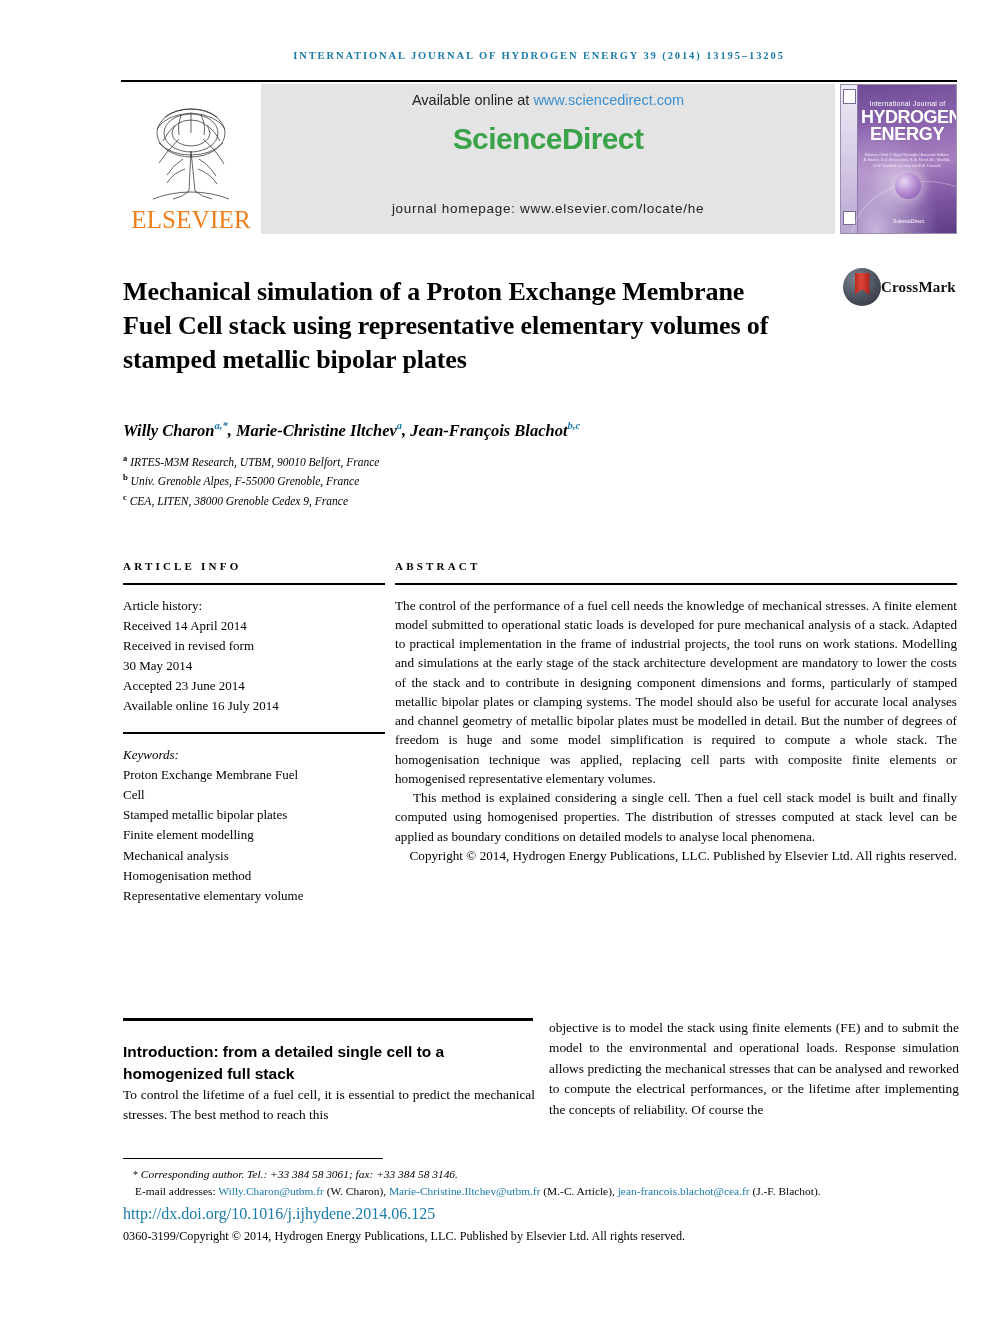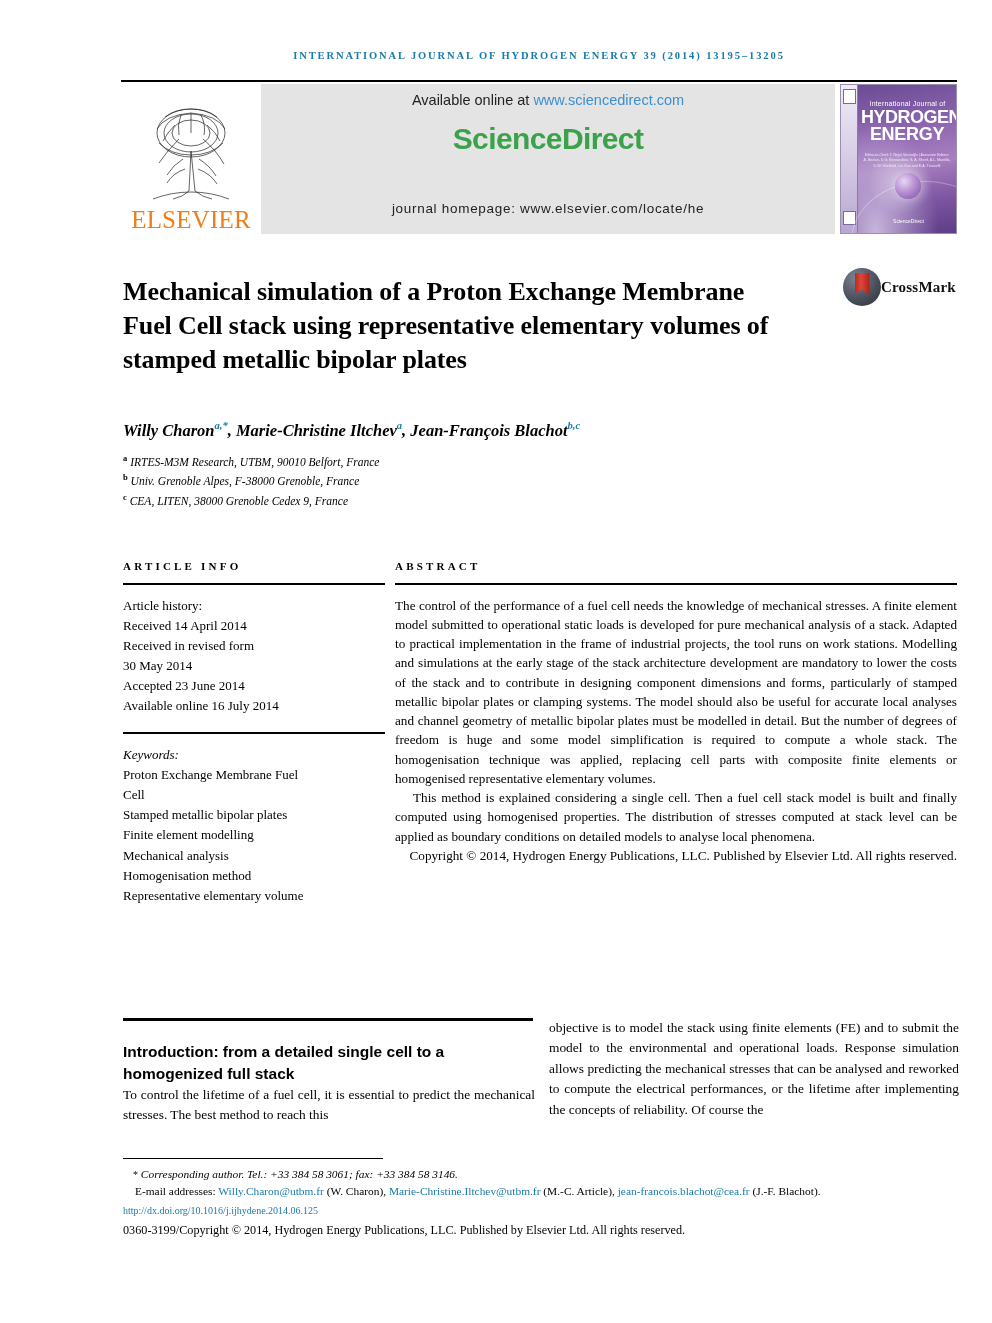--- a/index.html
+++ b/index.html
@@ -255,21 +255,21 @@
     position: absolute; left: 80px; top: 1166px; width: 838px;
     font-family: "Liberation Serif", serif;
     font-size: 11.4px; line-height: 1.45;
   }
   .footer .corr { text-indent: 10px; }
   .footer .corr-star { font-size: 10px; }
   .footer .corr-txt { font-style: italic; }
   .footer .emails { text-indent: 12px; }
   .lnk { color: #1a7aa8; text-decoration: none; }
   .footer .doi { margin-top: 3px; }
-  .footer .doi a { color: #1a7aa8; font-size: 10px; }
+  .footer .doi a { color: #1a7aa8; font-size: 16px; }
   .footer .issn { margin-top: 3px; font-size: 12.2px; }
 </style>
 </head>
 <body>
 
 <div class="page">
 
   <div class="running-head">International Journal of Hydrogen Energy 39 (2014) 13195–13205</div>
   <div class="masthead-rule"></div>
 
@@ -334,21 +334,21 @@
   </div>
 
   <div class="authors">
     <span>Willy Charon</span><sup>a,*</sup>,
     <span>Marie-Christine Iltchev</span><sup>a</sup>,
     <span>Jean-François Blachot</span><sup>b,c</sup>
   </div>
 
   <div class="affils">
     <div><sup>a</sup> <span>IRTES-M3M Research, UTBM, 90010 Belfort, France</span></div>
-    <div><sup>b</sup> <span>Univ. Grenoble Alpes, F-38000 Grenoble, France</span></div>
+    <div><sup>b</sup> <span>Univ. Grenoble Alpes, F-55000 Grenoble, France</span></div>
     <div><sup>c</sup> <span>CEA, LITEN, 38000 Grenoble Cedex 9, France</span></div>
   </div>
 
   <div class="info-col">
     <div class="sec-label">Article info</div>
     <div class="sec-rule"></div>
     <div class="history">
       <span class="hl">Article history:</span>
       <span class="hl">Received 14 April 2014</span>
       <span class="hl">Received in revised form</span>

